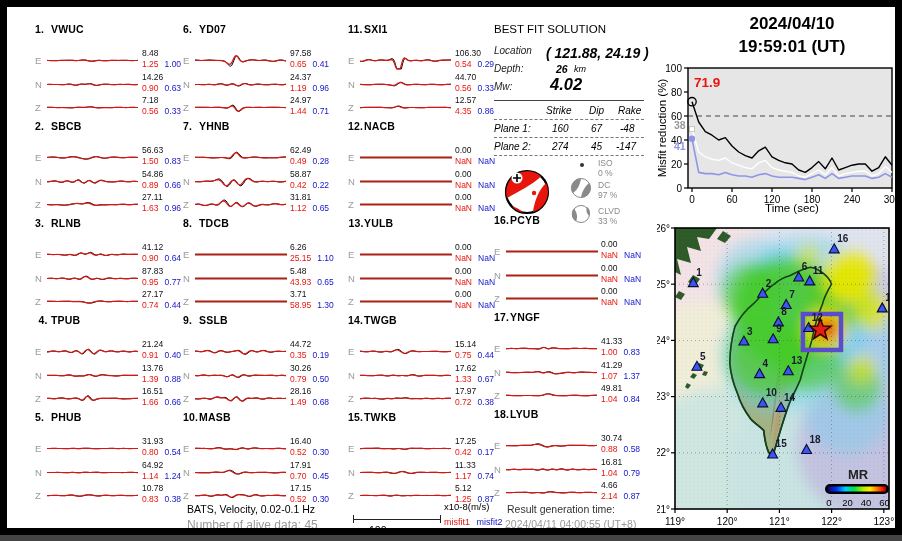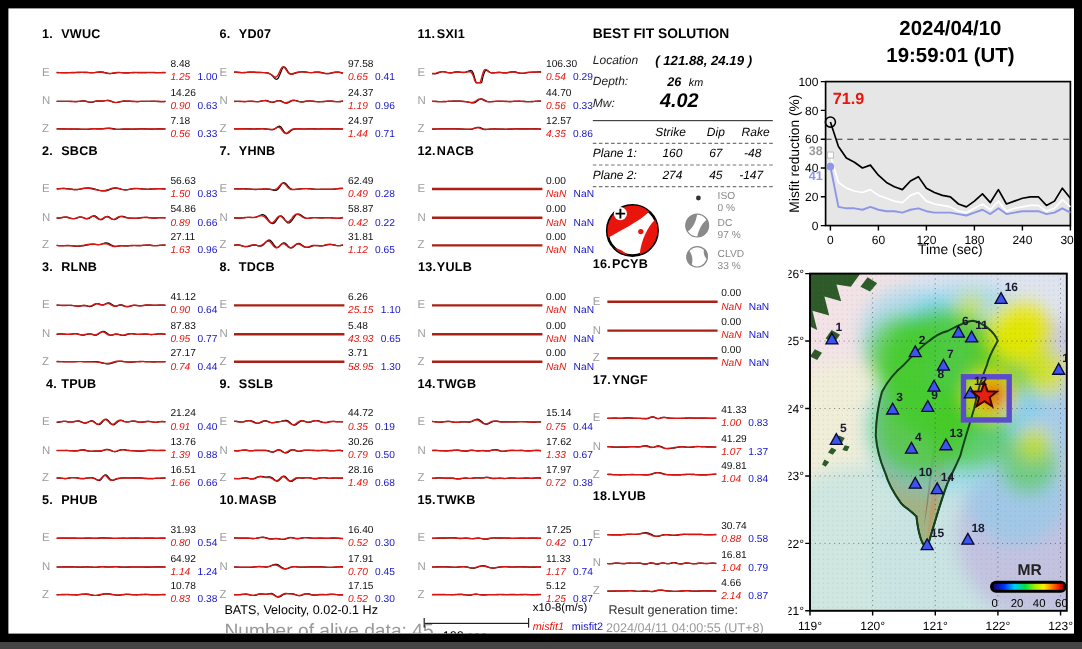--- a/index.html
+++ b/index.html
@@ -9,25 +9,25 @@
   
   .station{position:absolute;width:146px;height:96px;}
   .st-hdr{position:absolute;left:0;top:0;font-size:10.5px;font-weight:bold;letter-spacing:0.2px;}
   .st-num{display:inline-block;width:16px;}
   .ch-row{position:absolute;left:0;height:19px;width:146px;}
   .ch-letter{position:absolute;left:0;top:4px;font-size:9.5px;color:#9a9a9a;}
   .wave{position:absolute;left:12px;top:0;}
   .nums{position:absolute;left:107px;top:0;width:40px;font-size:8.5px;line-height:9px;white-space:nowrap;}
   .ampv{position:absolute;top:-2px;left:0;color:#111;}
   .misv{position:absolute;top:9px;left:0;}
-  .m1{color:#e8150d;font-style:italic;}
+  .m1{color:#e8150d;}
   .m2{color:#1515cc;margin-left:6px;}
   
   #solution{position:absolute;left:487px;top:16px;width:158px;height:202px;font-size:10px;}
-  .sol-title{position:absolute;top:0;left:0;font-size:11.5px;font-weight:bold;}
+  .sol-title{position:absolute;top:0;left:0;font-size:11.5px;font-weight:normal;}
   .lab{color:#222;}
   .hline{position:absolute;left:0;width:150px;border-top:1px solid #444;}
   .dline{position:absolute;left:0;width:150px;border-top:1px dashed #777;}
   .tcell{position:absolute;font-size:10px;font-style:italic;}
   .decomp-name{font-size:8.5px;color:#8a8a8a;line-height:9.5px;}
   
   #misfit-svg,#map-svg{position:absolute;}
   
   .foot{position:absolute;font-size:10.5px;white-space:nowrap;text-align:right;}
   .gray{color:#999;}
@@ -675,21 +675,21 @@
             <div class="ampv">4.66</div>
             <div class="misv"><span class="m1">2.14</span><span class="m2">0.87</span></div>
           </div>
         </div>
       </div>
     </div>
 
   <div id="solution">
     <div class="sol-title">BEST FIT SOLUTION</div>
     <span class="tcell lab" style="left:0;top:22px">Location</span>
-    <span class="tcell" style="left:52px;top:22px;font-weight:bold;font-size:11px">( 121.88,  24.19 )</span>
+    <span class="tcell" style="left:52px;top:22px;font-weight:bold;font-size:14px">( 121.88,  24.19 )</span>
     <span class="tcell lab" style="left:0;top:40px">Depth:</span>
     <span class="tcell" style="left:62px;top:40px;font-weight:bold;font-size:10.5px">26</span>
     <span class="tcell" style="left:80px;top:41px;font-size:9px">km</span>
     <span class="tcell lab" style="left:0;top:58px">Mw:</span>
     <span class="tcell" style="left:56px;top:52px;font-weight:bold;font-size:16.5px">4.02</span>
 
     <div class="hline" style="top:77px"></div>
     <span class="tcell" style="left:52px;top:82px">Strike</span>
     <span class="tcell" style="left:95px;top:82px">Dip</span>
     <span class="tcell" style="left:124px;top:82px">Rake</span>
@@ -912,21 +912,21 @@
       <text x="13" y="183.10000000000002" font-size="10" text-anchor="end">23°</text>
       <line x1="14" y1="123.4" x2="18" y2="123.4" stroke="#000" stroke-width="1.2"></line>
       <text x="13" y="126.9" font-size="10" text-anchor="end">24°</text>
       <line x1="14" y1="67.2" x2="18" y2="67.2" stroke="#000" stroke-width="1.2"></line>
       <text x="13" y="70.7" font-size="10" text-anchor="end">25°</text>
       <line x1="14" y1="11" x2="18" y2="11" stroke="#000" stroke-width="1.2"></line>
       <text x="13" y="14.5" font-size="10" text-anchor="end">26°</text>
     </svg>
 
   <div class="foot" style="left:180px;top:496px">BATS, Velocity, 0.02-0.1 Hz</div>
-  <div class="foot gray" style="left:180px;top:511px;font-size:16px">Number of alive data: 45</div>
+  <div class="foot gray" style="left:180px;top:511px;font-size:12px">Number of alive data: 45</div>
   <div class="scalebar">
       <div class="bar"></div>
     </div>
   <div class="foot" style="left:362px;top:517px">100 sec</div>
   <div class="foot" style="left:437px;top:494px;font-size:9.5px">x10-8(m/s)</div>
   <div class="foot" style="left:437px;top:510px;font-size:9px">
     <span class="m1">misfit1</span>
     <span class="m2" style="margin-left:4px">misfit2</span>
   </div>
   <div class="foot" style="left:500px;top:496px;font-size:10.5px;color:#333">Result generation time:</div>

